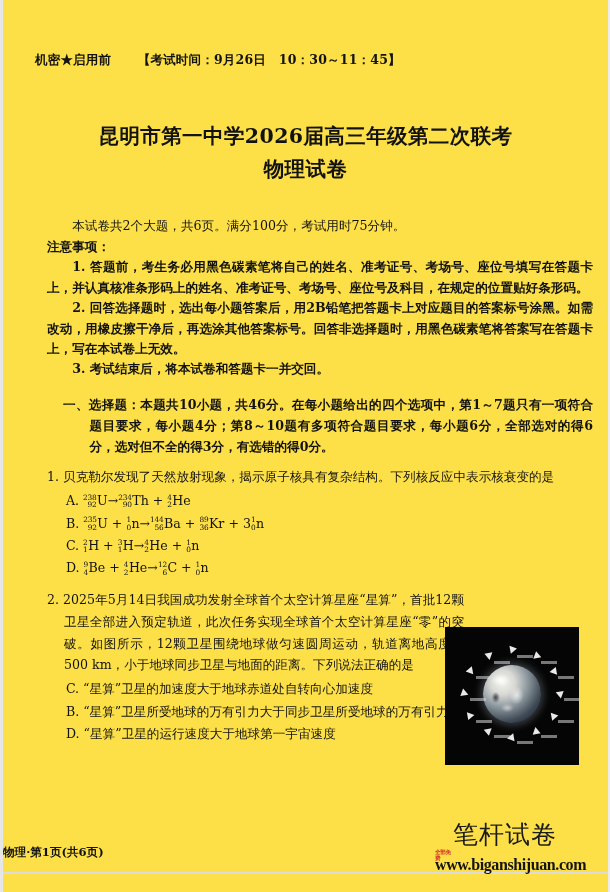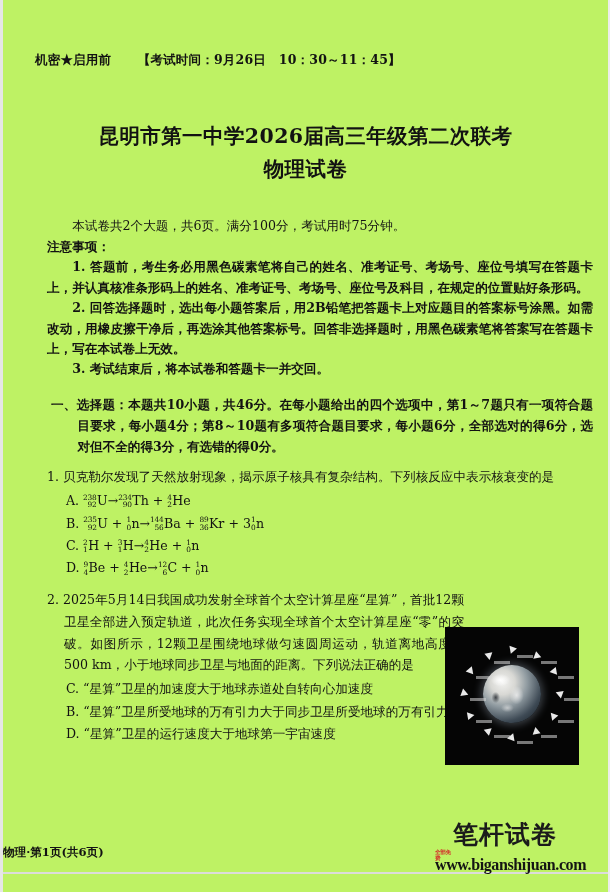--- a/index.html
+++ b/index.html
@@ -8,21 +8,21 @@
     background: #ffffff;
   }
   body {
     font-family: "DejaVu Serif", "Liberation Serif", serif;
     color: #121212;
   }
   #page {
     position: relative;
     width: 610px;
     height: 892px;
-    background: #bef264;
+    background: #fde047;
     overflow: hidden;
     box-sizing: border-box;
     border-left: 3px solid #e6e6e6;
     border-right: 2px solid #ececec;
   }
   
   .topbar {
     position: absolute;
     top: 52px;
     left: 32px;
@@ -82,21 +82,21 @@
     text-indent: 2em;
     font-weight: bold;
     text-align: justify;
     margin: 0;
   }
   .section-head {
     font-size: 12.6px;
     font-weight: bold;
     line-height: 1.68;
     text-align: justify;
-    margin: 14px 0 4px 4px;
+    margin: 14px 0 4px 16px;
     padding-left: 2.1em;
     text-indent: -2.1em;
   }
 
   
   .question {
     position: relative;
     font-size: 12.6px;
     line-height: 1.74;
     margin-top: 9px;
@@ -207,21 +207,21 @@
   .watermark {
     position: absolute;
     top: 822px;
     left: 432px;
     width: 172px;
     text-align: left;
   }
   .wm-cn {
     font-family: "DejaVu Sans", "Liberation Sans", sans-serif;
     font-size: 25px;
-    font-weight: bold;
+    font-weight: normal;
     color: #1b1b1b;
     letter-spacing: 1px;
     margin-left: 18px;
     line-height: 1.05;
   }
   .wm-badge {
     position: absolute;
     left: 0;
     top: 27px;
     font-size: 5.6px;

